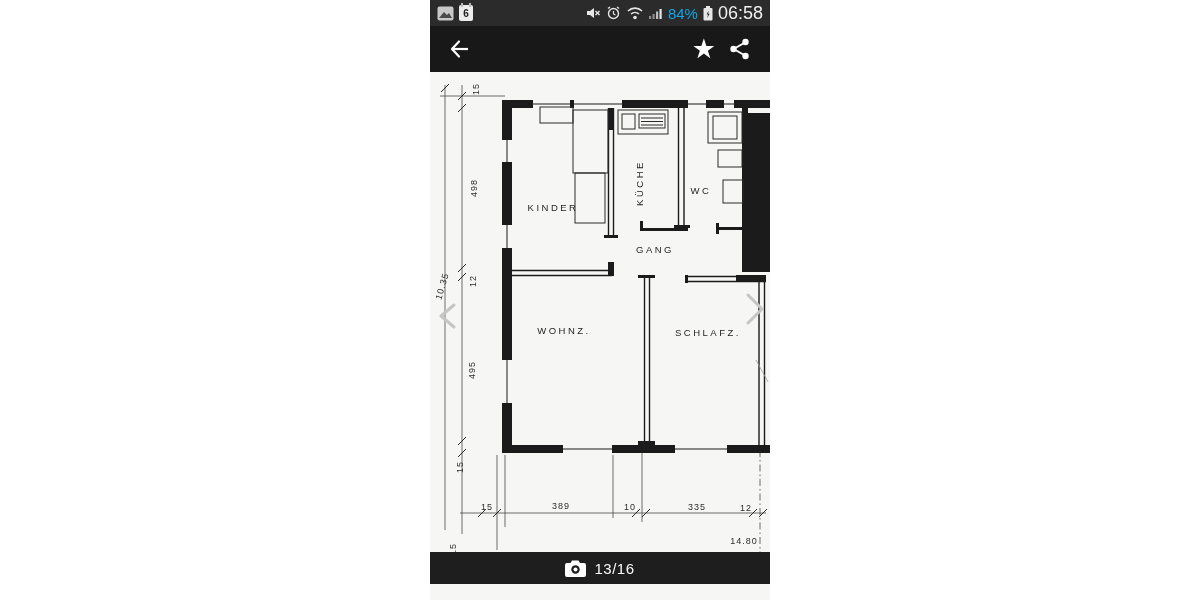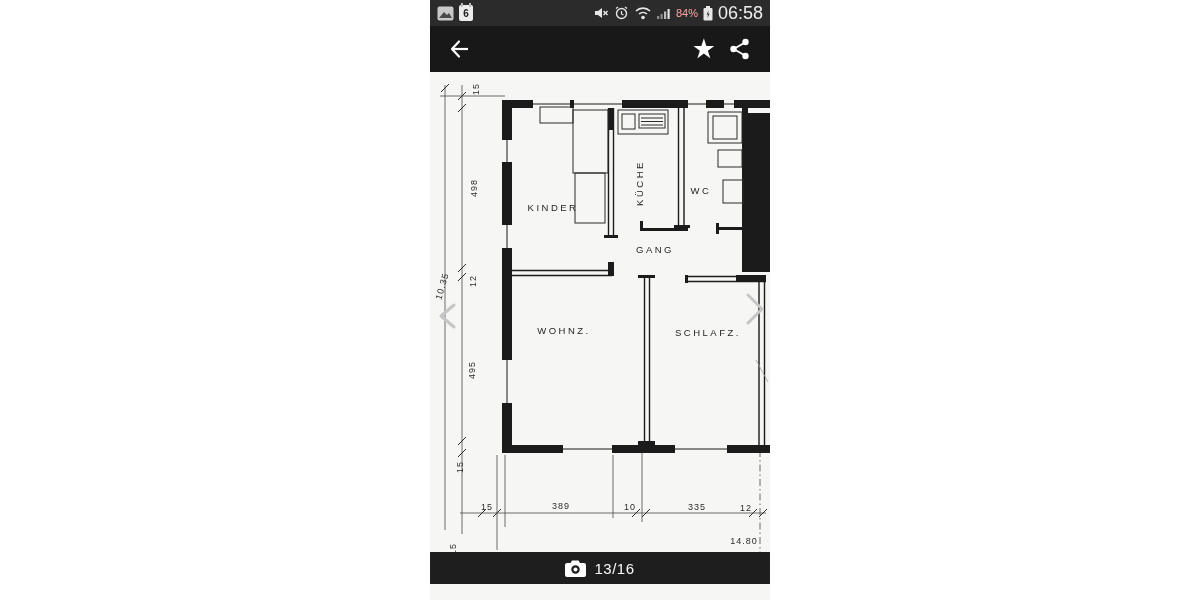--- a/index.html
+++ b/index.html
@@ -3,21 +3,21 @@
 <meta charset="utf-8">
 <style>
   html,body{margin:0;padding:0;}
   body{width:1200px;height:600px;background:#ffffff;position:relative;overflow:hidden;
        font-family:"Liberation Sans",sans-serif;}
   .phone{position:absolute;left:430px;top:0;width:340px;height:600px;background:#f6f6f4;}
   
   .statusbar{position:absolute;left:0;top:0;width:340px;height:26px;background:#2b2b2b;
     display:flex;align-items:center;padding:0 7px;box-sizing:border-box;gap:5px;}
   .statusbar .spacer{flex:1;}
-  .sb-text{color:#fca5a5;font-size:11px;line-height:1;}
+  .sb-text{color:#0ea5e9;font-size:15px;line-height:1;}
   .sb-time{color:#f0f0f0;font-size:18px;}
   .cal{width:14px;height:16px;background:#ececec;border-radius:2px;position:relative;
     display:flex;align-items:center;justify-content:center;color:#222;font-size:10px;font-weight:bold;}
   .cal:before{content:"";position:absolute;top:-2px;left:2px;width:2px;height:4px;background:#bbb;}
   .cal:after{content:"";position:absolute;top:-2px;right:2px;width:2px;height:4px;background:#bbb;}
   
   .toolbar{position:absolute;left:0;top:26px;width:340px;height:46px;background:#181818;
     display:flex;align-items:center;padding:0 12px;box-sizing:border-box;}
   .toolbar .spacer{flex:1;}
   .tb-btn{background:none;border:none;padding:6px;cursor:pointer;display:flex;align-items:center;justify-content:center;}

